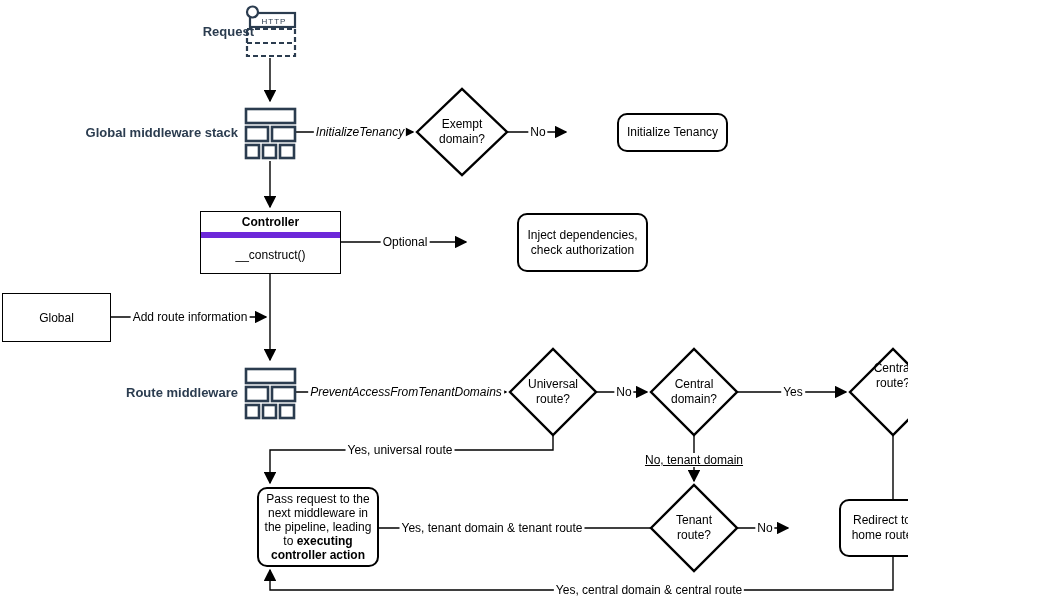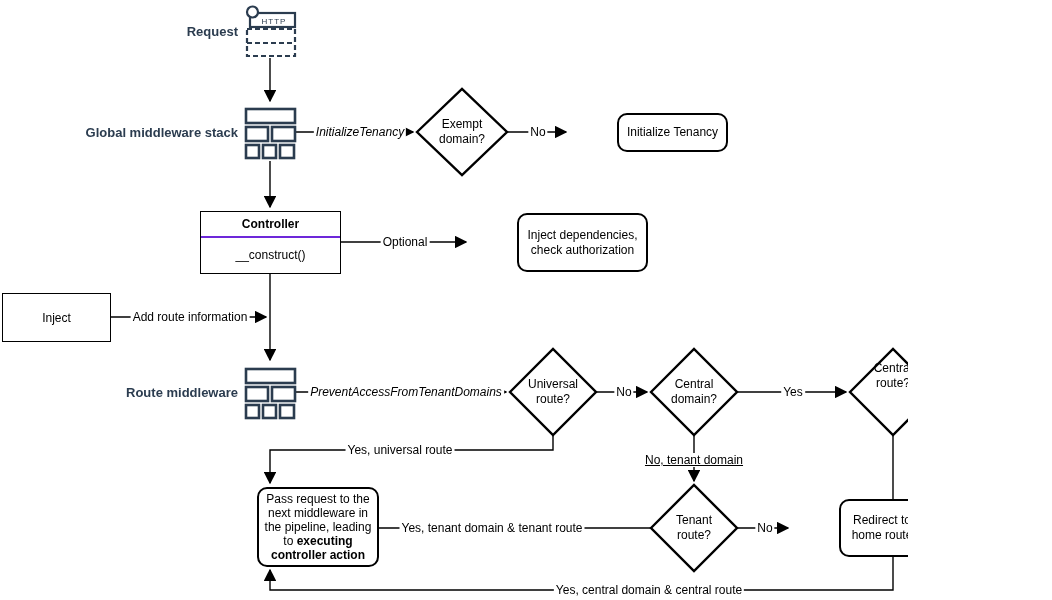--- a/index.html
+++ b/index.html
@@ -15,21 +15,21 @@
   }
   
   .box{
     position:absolute;background:#fff;border:1.5px solid #000;
     box-sizing:border-box;font-size:12px;
   }
   .box-center{display:flex;align-items:center;justify-content:center;text-align:center;}
   
   .uml-head{
     height:26px;display:flex;align-items:center;justify-content:center;
-    font-weight:bold;border-bottom:2px solid #6d28d9;box-sizing:border-box;
+    font-weight:bold;border-bottom:6px solid #6d28d9;box-sizing:border-box;
   }
   .uml-body{
     height:34px;display:flex;align-items:center;justify-content:center;
   }
   
   .rbox{
     position:absolute;background:#fff;border:2.5px solid #000;border-radius:10px;
     box-sizing:border-box;display:flex;align-items:center;justify-content:center;
     text-align:center;font-size:12px;line-height:15px;padding:2px 3px;margin-left:47px;
   }
@@ -107,30 +107,30 @@
     <g transform="translate(244,364)" stroke="#2b3c4f" fill="#fff" stroke-width="2.6">
       <rect x="2" y="5" width="49" height="14"></rect>
       <rect x="2" y="23" width="22" height="14"></rect>
       <rect x="28" y="23" width="23" height="14"></rect>
       <rect x="2" y="41" width="13" height="13"></rect>
       <rect x="19" y="41" width="13" height="13"></rect>
       <rect x="36" y="41" width="14" height="13"></rect>
     </g>
   </svg>
 
-  <div class="side-label" style="left:100px;top:24px;width:138px;">Request</div>
+  <div class="side-label" style="left:116px;top:24px;width:138px;">Request</div>
   <div class="side-label" style="left:60px;top:125px;width:178px;">Global middleware stack</div>
   <div class="side-label" style="left:100px;top:385px;width:138px;">Route middleware</div>
 
   <div class="box" style="left:200px;top:211px;width:141px;height:63px;">
     <div class="uml-head">Controller</div>
     <div class="uml-body">__construct()</div>
   </div>
 
-  <div class="box box-center" style="left:2px;top:293px;width:109px;height:49px;">Inject</div>
+  <div class="box box-center" style="left:2px;top:293px;width:109px;height:49px;">Global</div>
 
   <div class="rbox" style="left:570px;top:113px;width:111px;height:39px;">Initialize Tenancy</div>
 
   <div class="rbox" style="left:470px;top:213px;width:131px;height:59px;">Inject dependencies, check authorization</div>
 
   <div class="rbox" style="left:990px;top:371px;width:61px;height:42px;">404</div>
 
   <div class="rbox" style="left:792px;top:499px;width:86px;height:58px;">Redirect to home route</div>
 
   <div class="rbox" style="left:210px;top:487px;width:122px;height:80px;">

